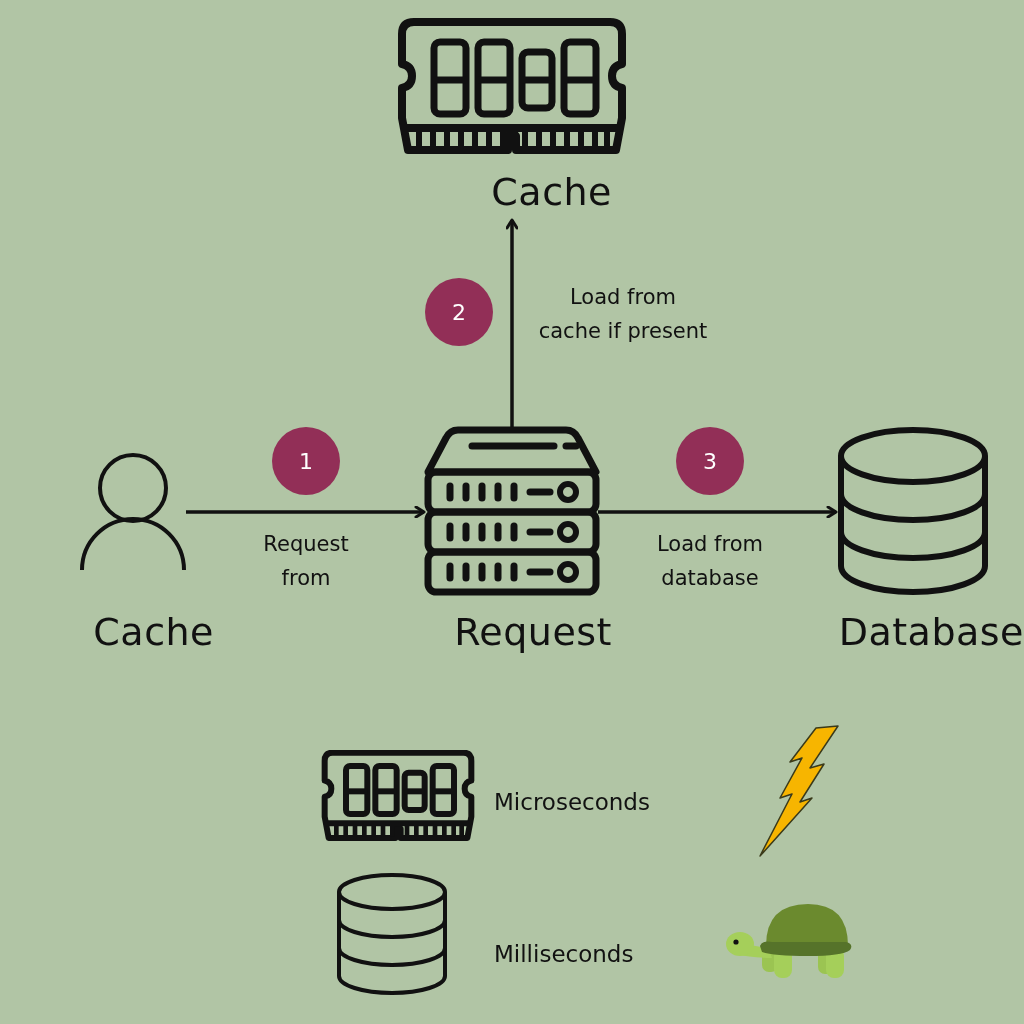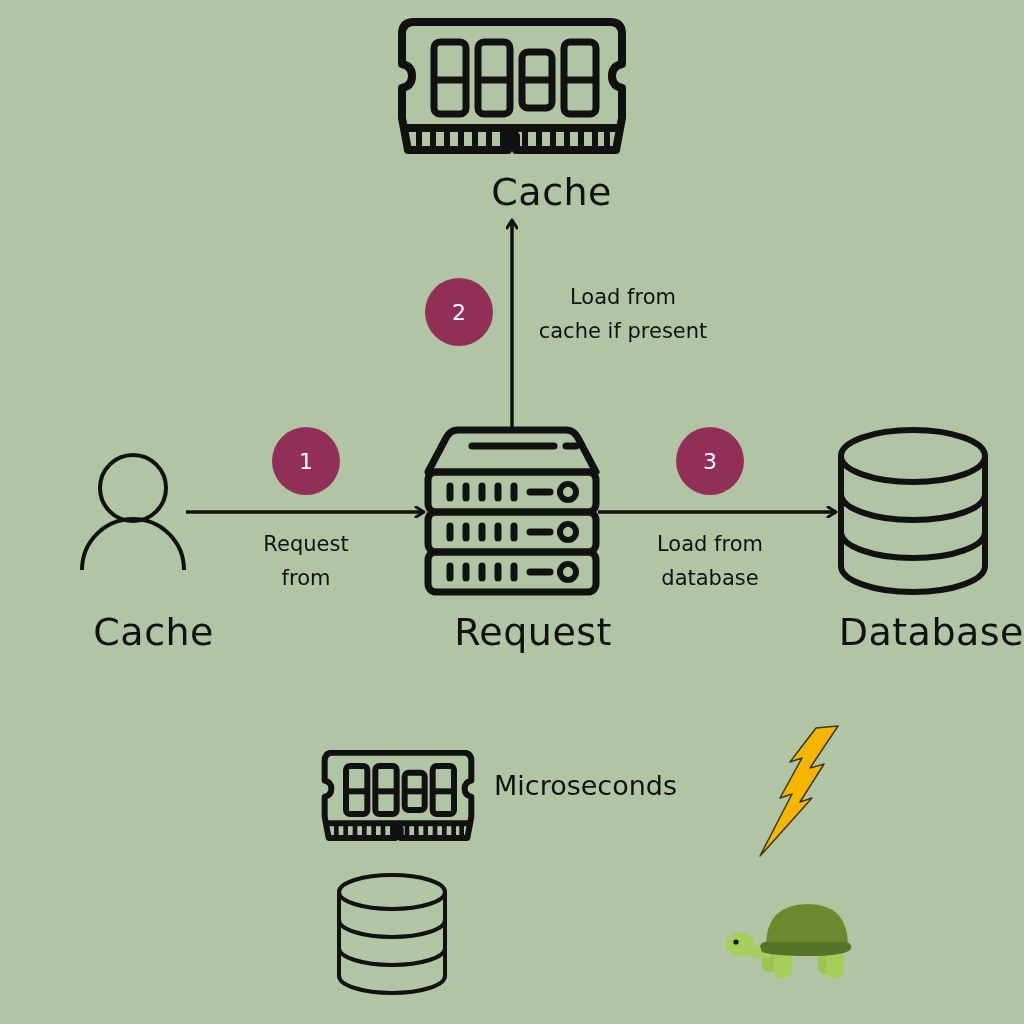--- a/index.html
+++ b/index.html
@@ -31,22 +31,23 @@
       position: absolute;
       width: 68px; height: 68px;
       border-radius: 50%;
       background: #922f57;
       color: #ffffff;
       font-size: 22px;
       display: flex; align-items: center; justify-content: center;
     }
     .legend-label {
       position: absolute;
-      font-size: 27px;
+      font-size: 23px;
       white-space: nowrap;
+      margin-top: 19px;
     }
   </style>
 </head>
 <body>
 
 <svg class="overlay" width="1024" height="1024">
   <defs>
     <marker id="arrowhead" markerWidth="12" markerHeight="12" refX="10" refY="6" orient="auto" markerUnits="userSpaceOnUse">
       <path d="M2,1 L10,6 L2,11" fill="none" stroke="#111" stroke-width="3" stroke-linecap="round" stroke-linejoin="round"></path>
     </marker>
@@ -206,20 +207,21 @@
 
 <div class="abs" style="left:336px; top:870px; width:380px; height:130px;">
   <svg class="abs" style="left:0; top:0;" width="112" height="130" viewBox="0 0 112 130">
     <g fill="none" stroke="#111" stroke-width="4">
       <ellipse cx="56" cy="22" rx="53" ry="17"></ellipse>
       <path d="M3,22 V106 A53,17 0 0 0 109,106 V22"></path>
       <path d="M3,50 A53,17 0 0 0 109,50"></path>
       <path d="M3,78 A53,17 0 0 0 109,78"></path>
     </g>
   </svg>
+  <div class="legend-label" style="left:158px; top:52px;">Milliseconds</div>
 </div>
 <svg class="abs" style="left:722px; top:890px;" width="134" height="90" viewBox="0 0 134 90">
   <rect x="40" y="54" width="16" height="28" rx="7" fill="#9bc452"></rect>
   <rect x="52" y="58" width="18" height="30" rx="8" fill="#a5cf5a"></rect>
   <rect x="96" y="56" width="16" height="28" rx="7" fill="#9bc452"></rect>
   <rect x="104" y="58" width="18" height="30" rx="8" fill="#a5cf5a"></rect>
   <path d="M16,52 Q30,56 46,58 L50,68 Q30,68 14,64 Z" fill="#a5cf5a"></path>
   <ellipse cx="18" cy="54" rx="14" ry="12" fill="#a5cf5a"></ellipse>
   <circle cx="14" cy="52" r="2.6" fill="#111"></circle>
   <path d="M44,56 Q44,14 86,14 Q126,14 126,56 Z" fill="#6b8a2e"></path>

